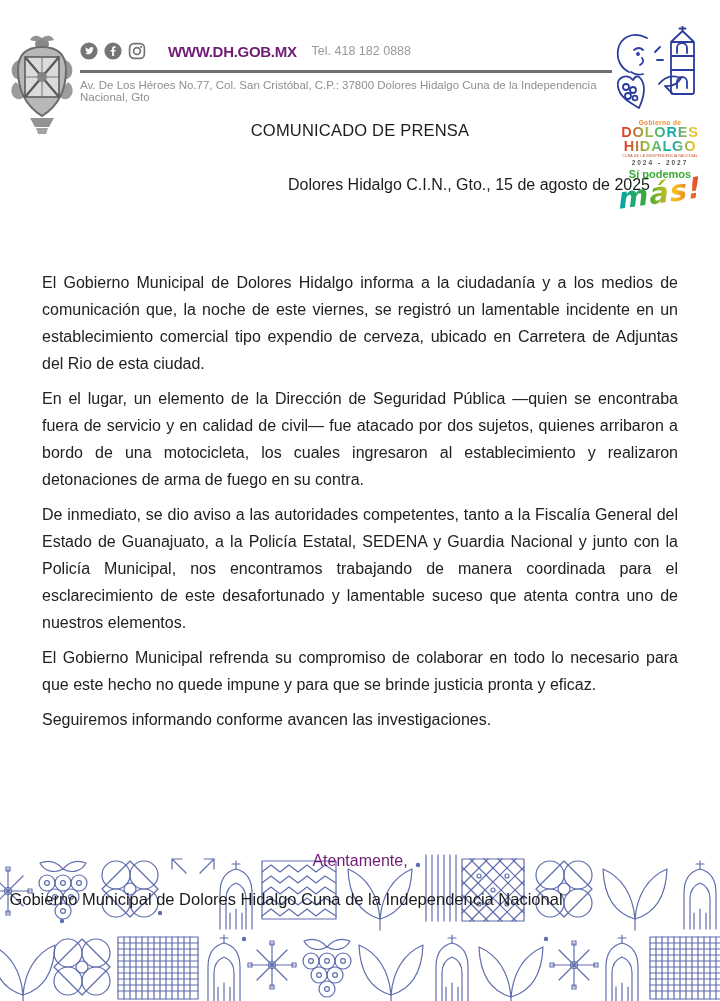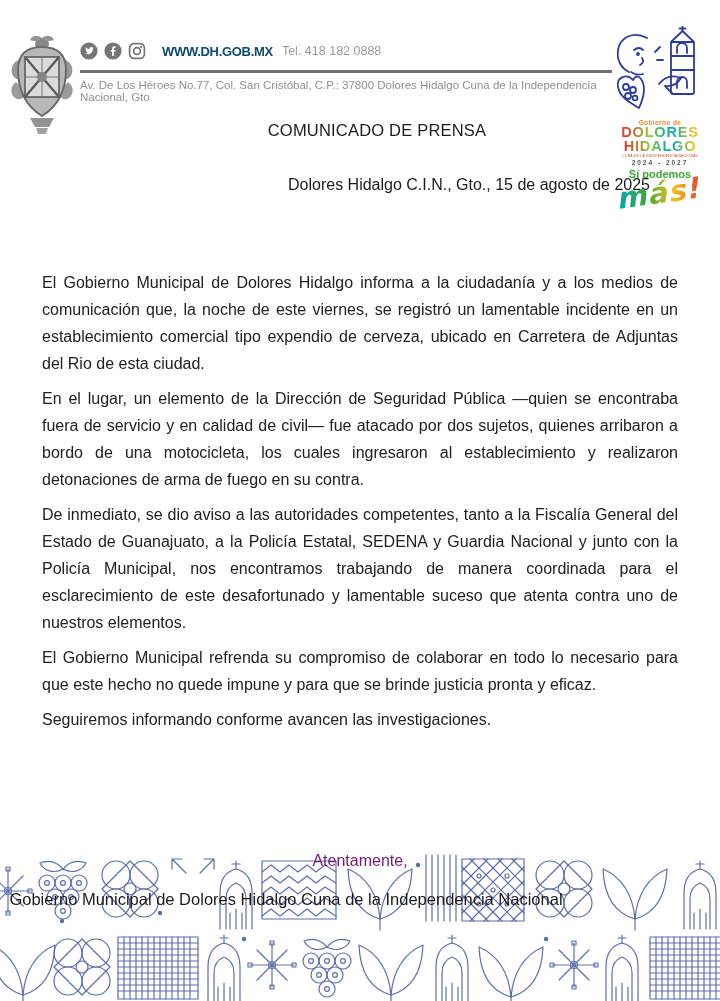--- a/index.html
+++ b/index.html
@@ -3,41 +3,41 @@
 <meta charset="utf-8">
 <style>
   html,body{margin:0;padding:0;background:#e9e9e9;}
   #page{position:relative;width:720px;height:1001px;background:#ffffff;overflow:hidden;
         font-family:"Liberation Sans",sans-serif;color:#212121;margin:0 auto;}
 
   
   .coat{position:absolute;left:6px;top:34px;}
   .contact{position:absolute;left:80px;top:42px;display:flex;align-items:center;gap:6px;}
   .icon{display:inline-block;line-height:0;}
-  .site{font-weight:bold;font-size:13px;color:#0c4a6e;letter-spacing:-0.3px;margin-left:10px;}
-  .phone{font-size:12.5px;color:#9a9a9a;margin-left:3px;}
+  .site{font-weight:bold;font-size:15px;color:#701a75;letter-spacing:-0.3px;margin-left:16px;}
+  .phone{font-size:12.5px;color:#9a9a9a;margin-left:9px;}
   .rule{position:absolute;left:80px;top:70px;width:532px;height:3px;background:#6f6f6f;}
   .address{position:absolute;left:80px;top:79px;width:545px;font-size:11.5px;color:#8f8f8f;}
 
   
   .brand{position:absolute;left:603px;top:26px;width:114px;text-align:center;z-index:2;}
   .gob{display:block;font-size:6.5px;font-weight:bold;color:#ef8b2a;letter-spacing:.4px;margin-top:1px;}
   .word{display:block;font-size:14.5px;font-weight:bold;letter-spacing:.8px;line-height:13.5px;
         background:linear-gradient(90deg,#ef8b2a,#e23a2e,#8dc63f,#00a7b5,#f6c21c,#e23a2e);
         -webkit-background-clip:text;background-clip:text;color:#e86c1f;-webkit-text-fill-color:transparent;}
   .sub{display:block;font-size:3.5px;letter-spacing:.2px;color:#c2502a;margin-top:1px;}
   .period{display:block;font-size:6.5px;font-weight:bold;color:#55565a;letter-spacing:2px;margin-top:1px;}
   .slogan{display:block;font-size:11px;font-weight:bold;color:#3aa935;margin-top:2px;}
   .script{display:inline-block;font-family:"DejaVu Sans",sans-serif;font-size:29px;font-weight:bold;font-style:italic;
         transform:rotate(-8deg) skewX(-4deg);line-height:26px;letter-spacing:1px;
         background:linear-gradient(90deg,#00a7b5,#3aa935,#f6c21c,#e23a2e);
         -webkit-background-clip:text;background-clip:text;color:#00a7b5;-webkit-text-fill-color:transparent;}
 
   
-  .title{position:absolute;left:59px;top:121px;width:636px;text-align:center;
+  .title{position:absolute;left:42px;top:121px;width:636px;text-align:center;
          font-size:16.5px;color:#1c1c1c;letter-spacing:.2px;z-index:1;}
   .dateline{position:absolute;left:42px;top:176px;width:608px;text-align:right;
          font-size:16px;color:#1c1c1c;z-index:1;}
   .bodytext{position:absolute;left:42px;top:244px;width:636px;font-size:16px;
          line-height:27px;color:#212121;z-index:1;margin-top:25px;}
   .bodytext p{margin:0 0 8px 0;text-align:justify;}
 
   .closing{position:absolute;left:0;top:852px;width:720px;text-align:center;
          font-size:16px;color:#701a75;z-index:3;}
   .signature{position:absolute;left:0;top:890px;width:572px;text-align:center;

